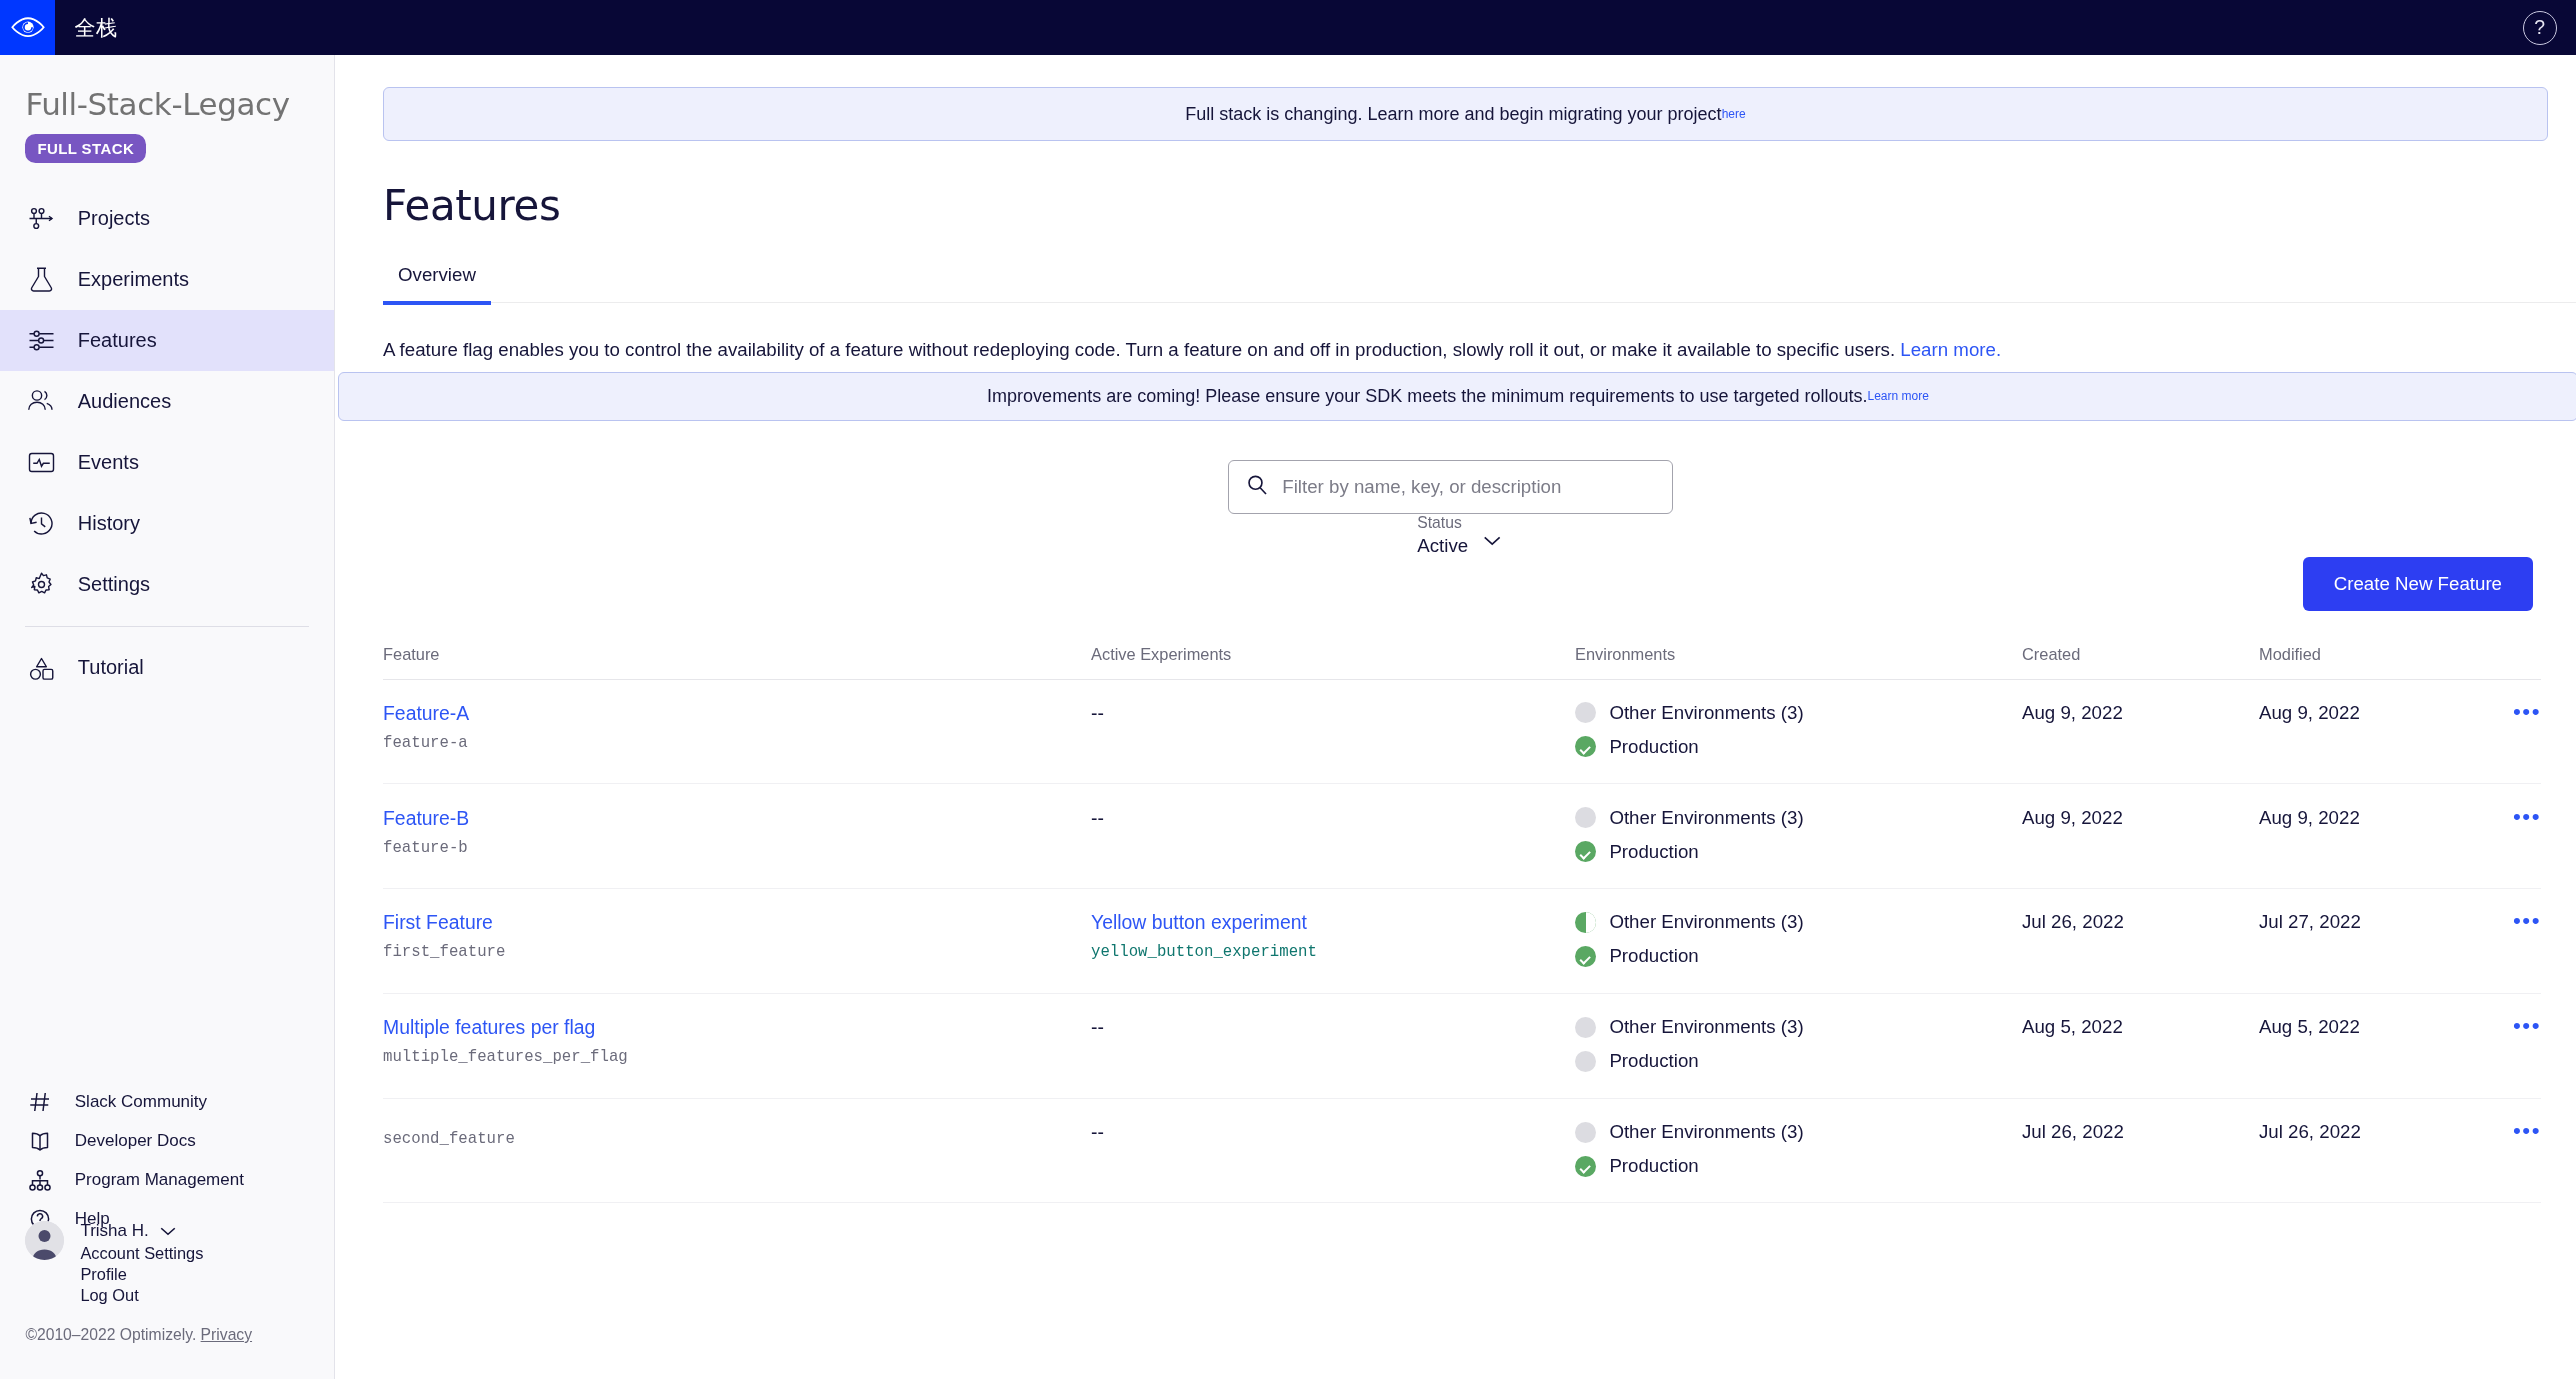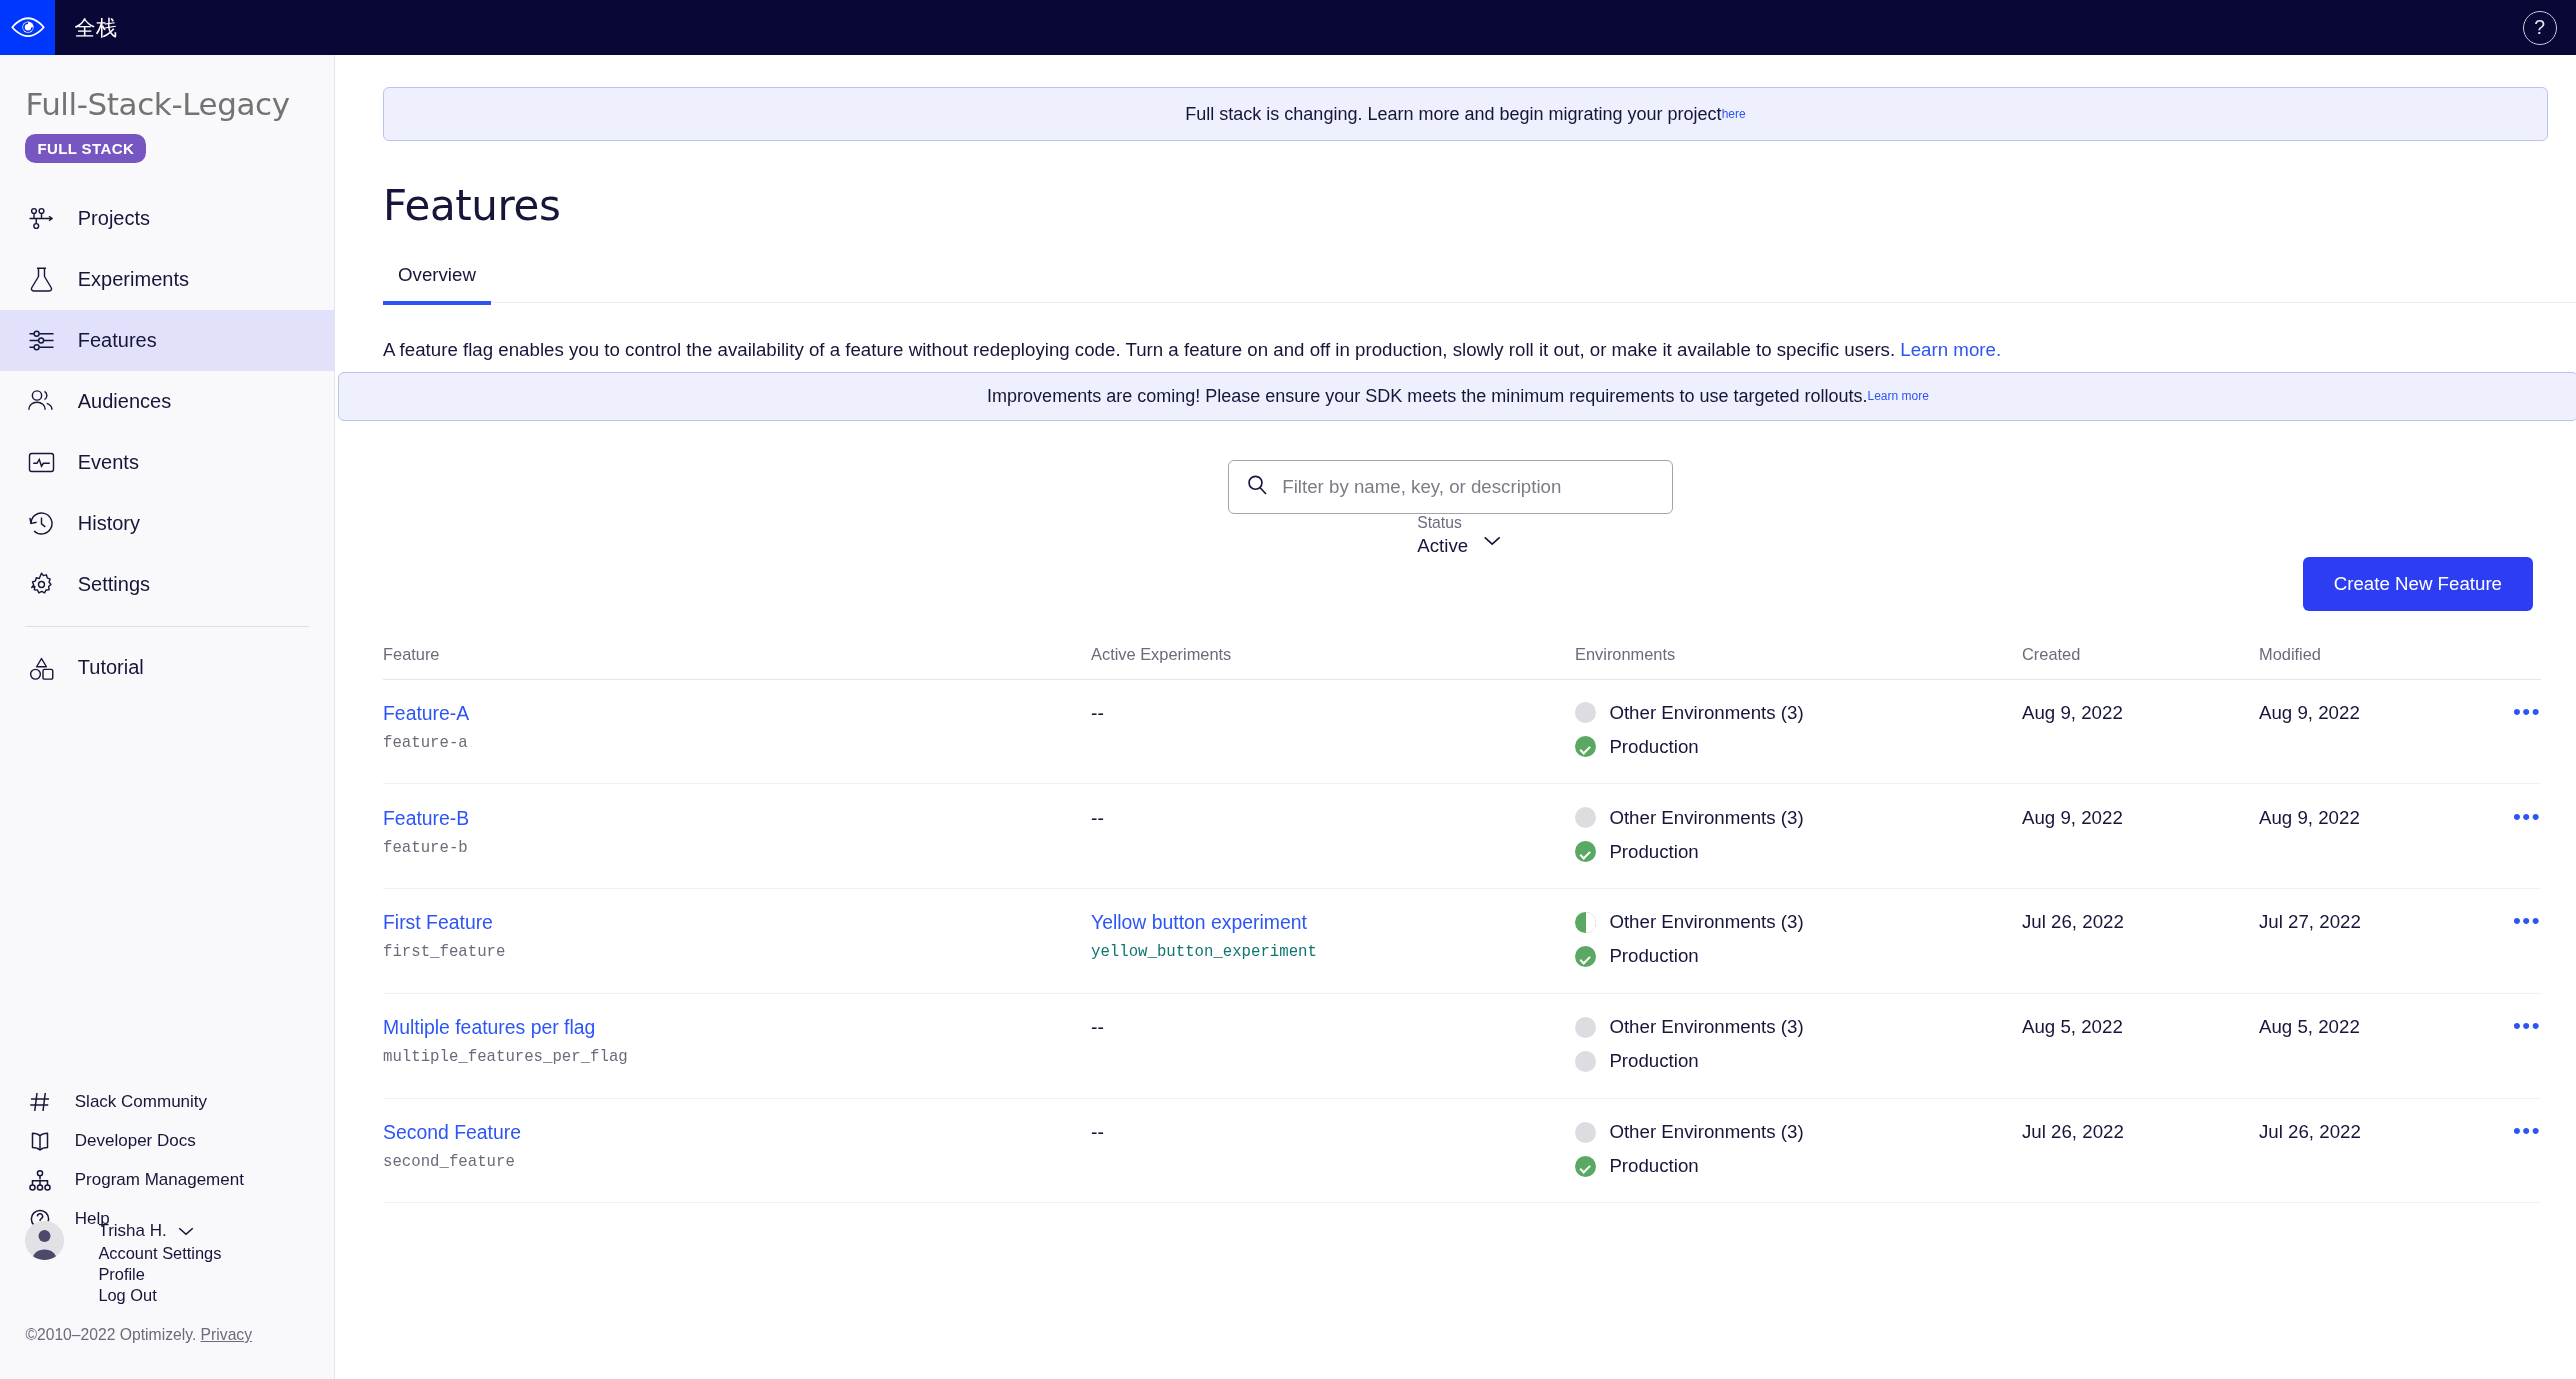--- a/index.html
+++ b/index.html
@@ -62,21 +62,21 @@
   .lower-links { position: absolute; bottom: 142px; left: 0; width: 335px; }
   .lower-item {
     display: flex; align-items: center; height: 39px; padding-left: 25.4px;
     gap: 19.4px; cursor: pointer;
   }
   .lower-item .lower-label { font-size: 17px; color: #16153a; }
   .lower-icon { width: 30px; height: 30px; flex: 0 0 auto; color: #16153a; }
   .lower-icon svg { width: 30px; height: 30px; display: block; }
 
   .account-block {
-    position: absolute; bottom: 75px; left: 25.4px; display: flex; gap: 34px;
+    position: absolute; bottom: 75px; left: 25.4px; display: flex; gap: 16px;
   }
   .avatar {
     width: 39px; height: 39px; border-radius: 50%; background: #e1e1e6;
     overflow: hidden; flex: 0 0 auto; position: relative;
   }
   .avatar svg { width: 39px; height: 39px; display: block; }
   .account-lines { display: flex; flex-direction: column; gap: 2.2px; }
   .account-name {
     font-size: 17px; color: #16153a; display: flex; align-items: center; gap: 10.5px;
     cursor: pointer;
@@ -540,21 +540,20 @@
               <span class="dot off"></span>
               <span class="env-text">Production</span>
             </div>
           </div>
           <div class="c-created date-cell">Aug 5, 2022</div>
           <div class="c-mod date-cell">Aug 5, 2022</div>
           <div class="c-menu kebab">•••</div>
         </div>
         <div class="t-row">
           <div class="c-feature">
-            <div class="f-name">Second Feature</div>
             <div class="f-key">second_feature</div>
           </div>
           <div class="c-exp">
             <div class="e-dash">--</div>
           </div>
           <div class="c-env">
             <div class="env-line">
               <span class="dot off"></span>
               <span class="env-text">Other Environments (3)</span>
             </div>

